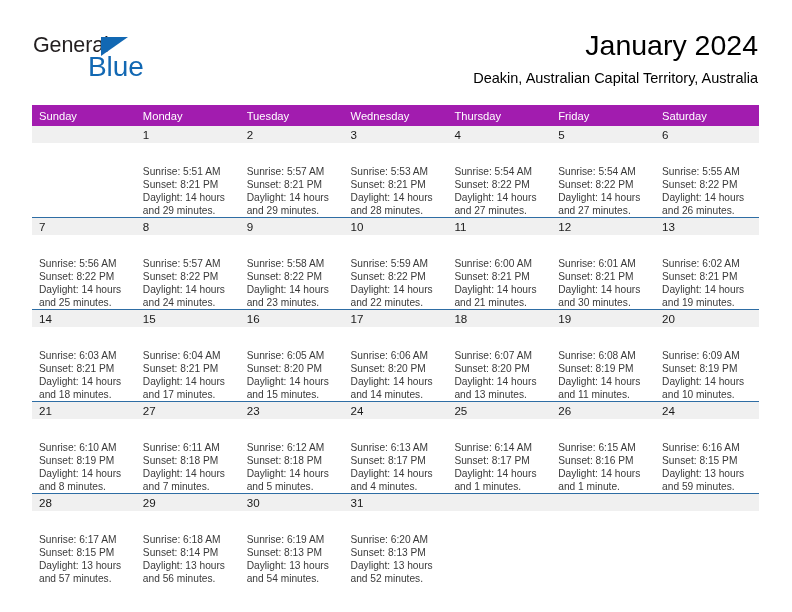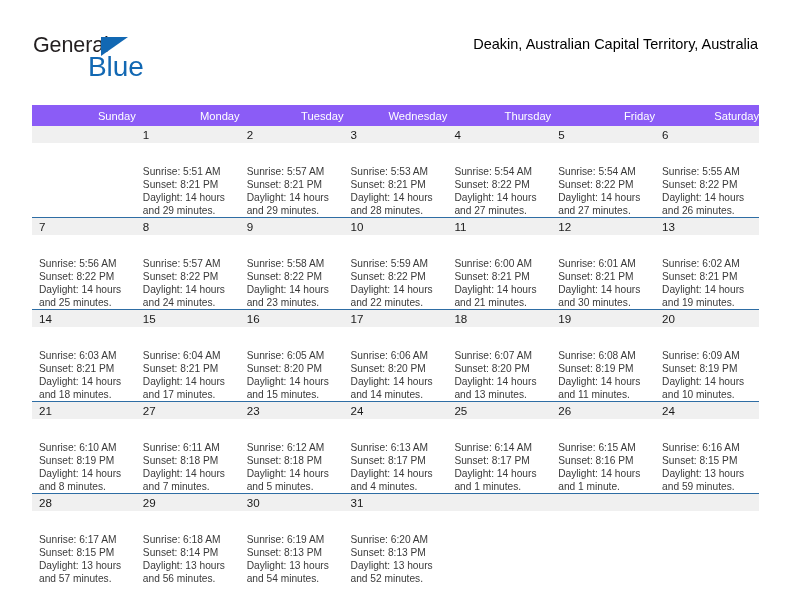--- a/index.html
+++ b/index.html
@@ -91,25 +91,25 @@
   
   .calendar {
     position: absolute;
     left: 32px;
     top: 105px;
     width: 727px;
     border-collapse: collapse;
     table-layout: fixed;
   }
   .calendar th {
-    background: #8b5cf6;
+    background: #a21caf;
     color: #ffffff;
     font-size: 11.2px;
     font-weight: normal;
-    text-align: right;
+    text-align: left;
     padding: 4px 0 4px 7px;
     height: 13px;
     vertical-align: middle;
     border: none;
   }
   .calendar col {
     width: 103.857px;
   }
   .week-row > td {
     padding: 0;
@@ -155,20 +155,21 @@
 
   <div class="header">
 
     <div class="logo">
       <span class="logo-general">General</span>
       <span class="logo-tri"></span>
       <span class="logo-blue">Blue</span>
     </div>
 
     <div class="title-block">
+      <h1 class="cal-title">January 2024</h1>
       <div class="cal-subtitle">Deakin, Australian Capital Territory, Australia</div>
     </div>
 
   </div>
 
   <table class="calendar">
     <colgroup>
       <col>
         <col>
         <col>

